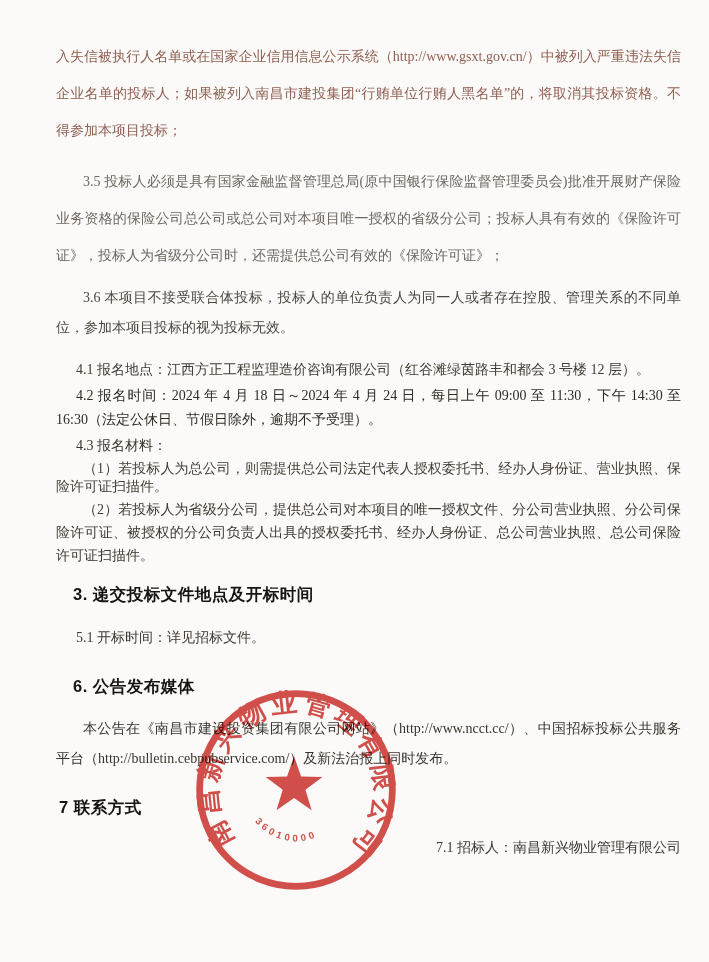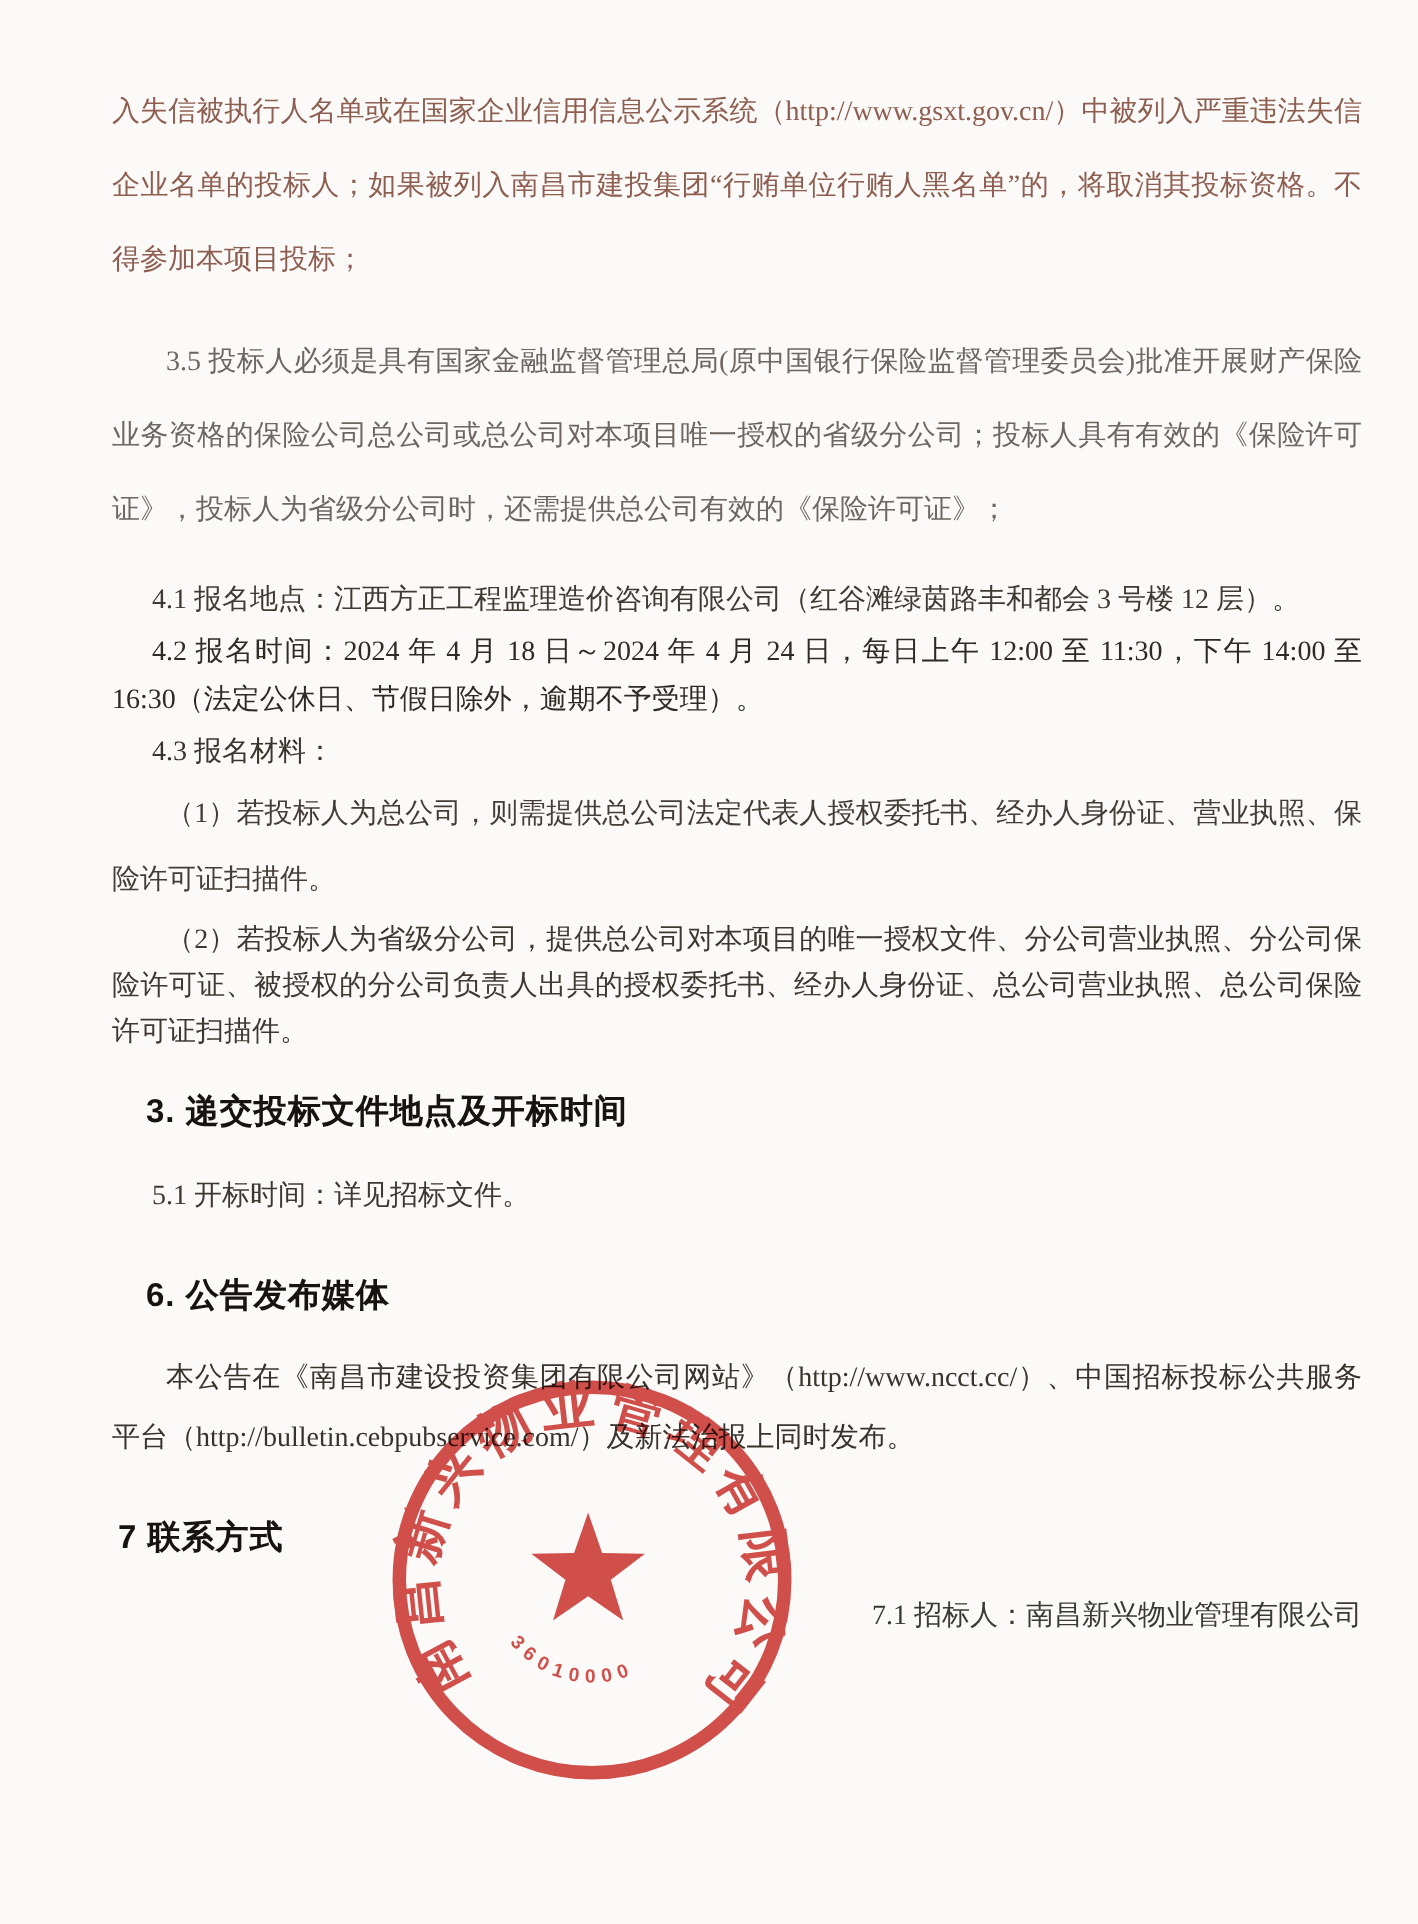--- a/index.html
+++ b/index.html
@@ -30,21 +30,21 @@
     font-family:"Liberation Sans","DejaVu Sans",sans-serif;
   }
   .h4{margin-top:25px;}
   .h5{margin-top:17px;}
   .h6{margin-top:26px;}
   .h7{margin-top:23px;margin-left:3px;}
   .item{font-size:14px;text-align:justify;line-height:24px;}
   .i41{margin-top:15px;text-indent:20px;color:#413a32;}
   .i42{margin-top:2px;text-indent:20px;color:#302a24;}
   .i43{margin-top:2px;text-indent:20px;color:#3b342c;}
-  .i4a{margin-top:2px;text-indent:27px;line-height:33px;color:#453d35;}
+  .i4a{margin-top:2px;text-indent:27px;line-height:18px;color:#453d35;}
   .i4b{margin-top:2px;text-indent:27px;line-height:23px;color:#3f3831;}
   .i51{margin-top:20px;text-indent:20px;color:#3f3831;}
   .i52{margin-top:14px;text-indent:20px;color:#45382f;}
   .p-6{line-height:30px;margin-top:16px;text-indent:27px;color:#3a332c;}
   .i7{font-size:14px;line-height:20px;text-indent:7px;color:#3a3a32;}
   .i71{margin-top:19px;text-align:right;}
   .seal{
     position:absolute;
     left:190px;top:684px;
     width:212px;height:212px;
@@ -55,23 +55,24 @@
 </style>
 </head>
 <body>
 
 <div class="page">
 
   <p class="para p-cont">入失信被执行人名单或在国家企业信用信息公示系统（http://www.gsxt.gov.cn/）中被列入严重违法失信企业名单的投标人；如果被列入南昌市建投集团“行贿单位行贿人黑名单”的，将取消其投标资格。不得参加本项目投标；</p>
 
   <p class="para p-35">3.5 投标人必须是具有国家金融监督管理总局(原中国银行保险监督管理委员会)批准开展财产保险业务资格的保险公司总公司或总公司对本项目唯一授权的省级分公司；投标人具有有效的《保险许可证》，投标人为省级分公司时，还需提供总公司有效的《保险许可证》；</p>
 
+  <p class="para p-36">3.6 本项目不接受联合体投标，投标人的单位负责人为同一人或者存在控股、管理关系的不同单位，参加本项目投标的视为投标无效。</p>
 
   <p class="item i41">4.1 报名地点：江西方正工程监理造价咨询有限公司（红谷滩绿茵路丰和都会 3 号楼 12 层）。</p>
-  <p class="item i42">4.2 报名时间：2024 年 4 月 18 日～2024 年 4 月 24 日，每日上午 12:00 至 11:30，下午 14:00 至 16:30（法定公休日、节假日除外，逾期不予受理）。</p>
+  <p class="item i42">4.2 报名时间：2024 年 4 月 18 日～2024 年 4 月 24 日，每日上午 09:00 至 11:30，下午 14:30 至 16:30（法定公休日、节假日除外，逾期不予受理）。</p>
   <p class="item i43">4.3  报名材料：</p>
   <p class="item i4a">（1）若投标人为总公司，则需提供总公司法定代表人授权委托书、经办人身份证、营业执照、保险许可证扫描件。</p>
   <p class="item i4b">（2）若投标人为省级分公司，提供总公司对本项目的唯一授权文件、分公司营业执照、分公司保险许可证、被授权的分公司负责人出具的授权委托书、经办人身份证、总公司营业执照、总公司保险许可证扫描件。</p>
 
   <h2 class="sec-h h5">3. 递交投标文件地点及开标时间</h2>
   <p class="item i51">5.1 开标时间：详见招标文件。</p>
 
   <h2 class="sec-h h6">6. 公告发布媒体</h2>
   <p class="para p-6">本公告在《南昌市建设投资集团有限公司网站》（http://www.ncct.cc/）、中国招标投标公共服务平台（http://bulletin.cebpubservice.com/）及新法治报上同时发布。</p>
 

